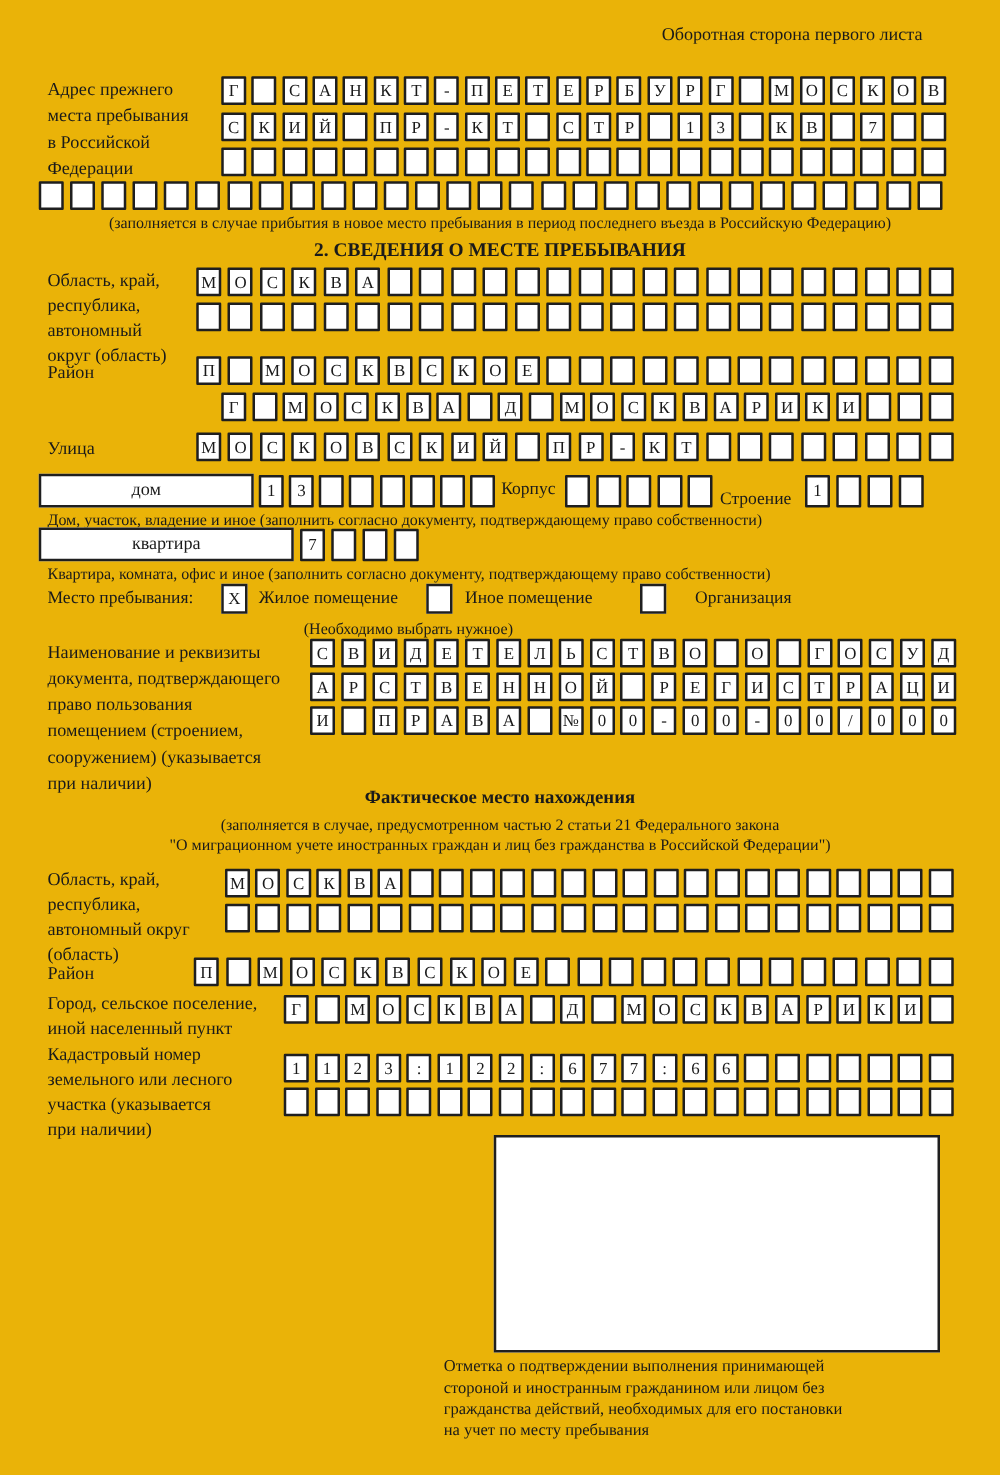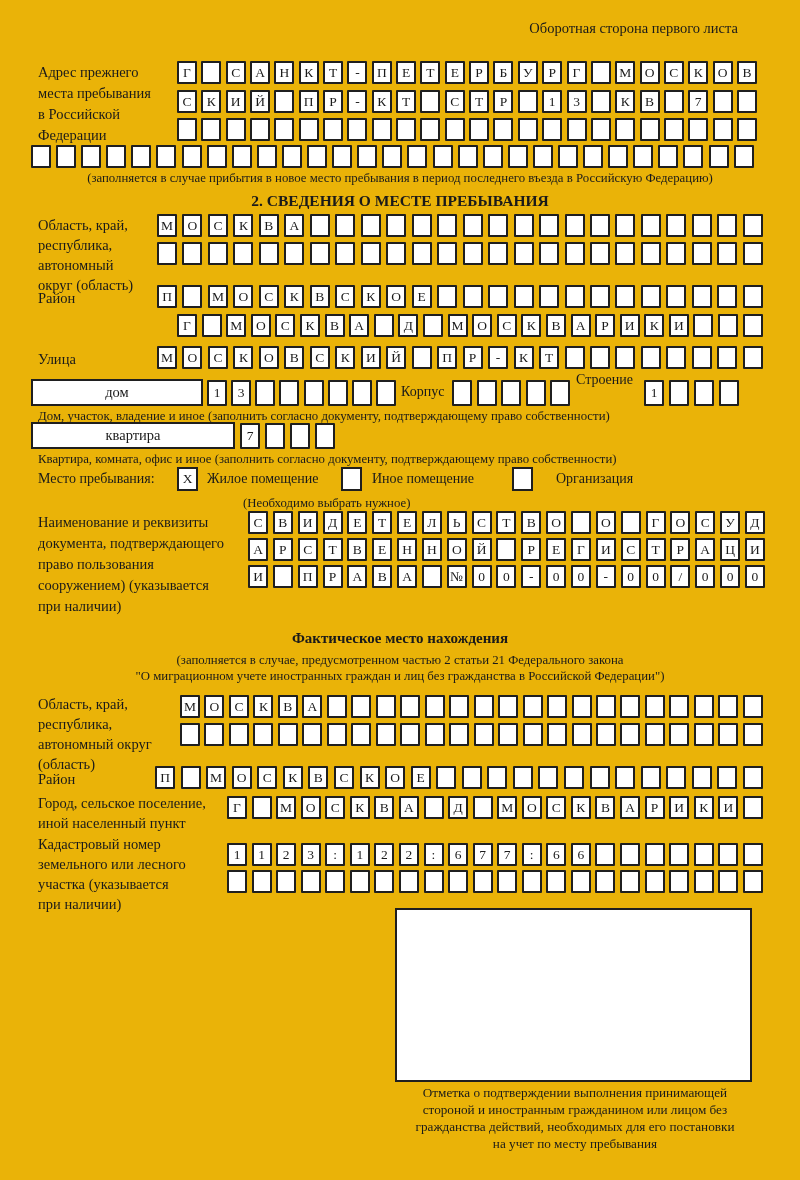--- a/index.html
+++ b/index.html
@@ -302,21 +302,21 @@
       <div class="cell"></div>
     </div>
   <div class="optlbl" style="left:401px;top:384px;">Корпус</div>
   <div class="row tall" style="left:452px;top:380px;width:118px;">
       <div class="cell"></div>
       <div class="cell"></div>
       <div class="cell"></div>
       <div class="cell"></div>
       <div class="cell"></div>
     </div>
-  <div class="optlbl" style="left:576px;top:372px;">Строение</div>
+  <div class="optlbl" style="left:576px;top:392px;">Строение</div>
   <div class="row tall" style="left:644px;top:380px;width:95px;">
       <div class="cell">1</div>
       <div class="cell"></div>
       <div class="cell"></div>
       <div class="cell"></div>
     </div>
   <div class="cap" style="left:38px;top:409px;">Дом, участок, владение и иное (заполнить согласно документу, подтверждающему право собственности)</div>
 
   <div class="bigbox" style="left:31px;top:422px;width:204px;height:27px;">квартира</div>
   <div class="row tall" style="left:240px;top:423px;width:95px;">
@@ -333,20 +333,21 @@
   <div class="chk" style="left:341px;top:467px;"></div>
   <div class="optlbl" style="left:372px;top:471px;">Иное помещение</div>
   <div class="chk" style="left:512px;top:467px;"></div>
   <div class="optlbl" style="left:556px;top:471px;">Организация</div>
   <div class="cap" style="left:243px;top:496px;">(Необходимо выбрать нужное)</div>
 
   <div class="lbl" style="left:38px;top:512px;">
     <div>Наименование и реквизиты</div>
     <div>документа, подтверждающего</div>
     <div>право пользования</div>
+    <div>помещением (строением,</div>
     <div>сооружением) (указывается</div>
     <div>при наличии)</div>
   </div>
   <div class="row" style="left:248px;top:511px;width:517px;">
       <div class="cell">С</div>
       <div class="cell">В</div>
       <div class="cell">И</div>
       <div class="cell">Д</div>
       <div class="cell">Е</div>
       <div class="cell">Т</div>
@@ -582,20 +583,20 @@
       <div class="cell"></div>
       <div class="cell"></div>
       <div class="cell"></div>
       <div class="cell"></div>
       <div class="cell"></div>
       <div class="cell"></div>
       <div class="cell"></div>
     </div>
 
   <div class="abs" style="left:395px;top:908px;width:357px;height:174px;box-sizing:border-box;border:2px solid #1f1f1f;background:#fff;"></div>
-  <div class="abs" style="left:355px;top:1084px;width:440px;text-align:center;font-size:13.2px;line-height:17px;">
+  <div class="abs" style="left:355px;top:1084px;width:440px;font-size:13.2px;line-height:17px;">
     <div>Отметка о подтверждении выполнения принимающей</div>
     <div>стороной и иностранным гражданином или лицом без</div>
     <div>гражданства действий, необходимых для его постановки</div>
     <div>на учет по месту пребывания</div>
   </div>
 
 </div>
 
 </body></html>

